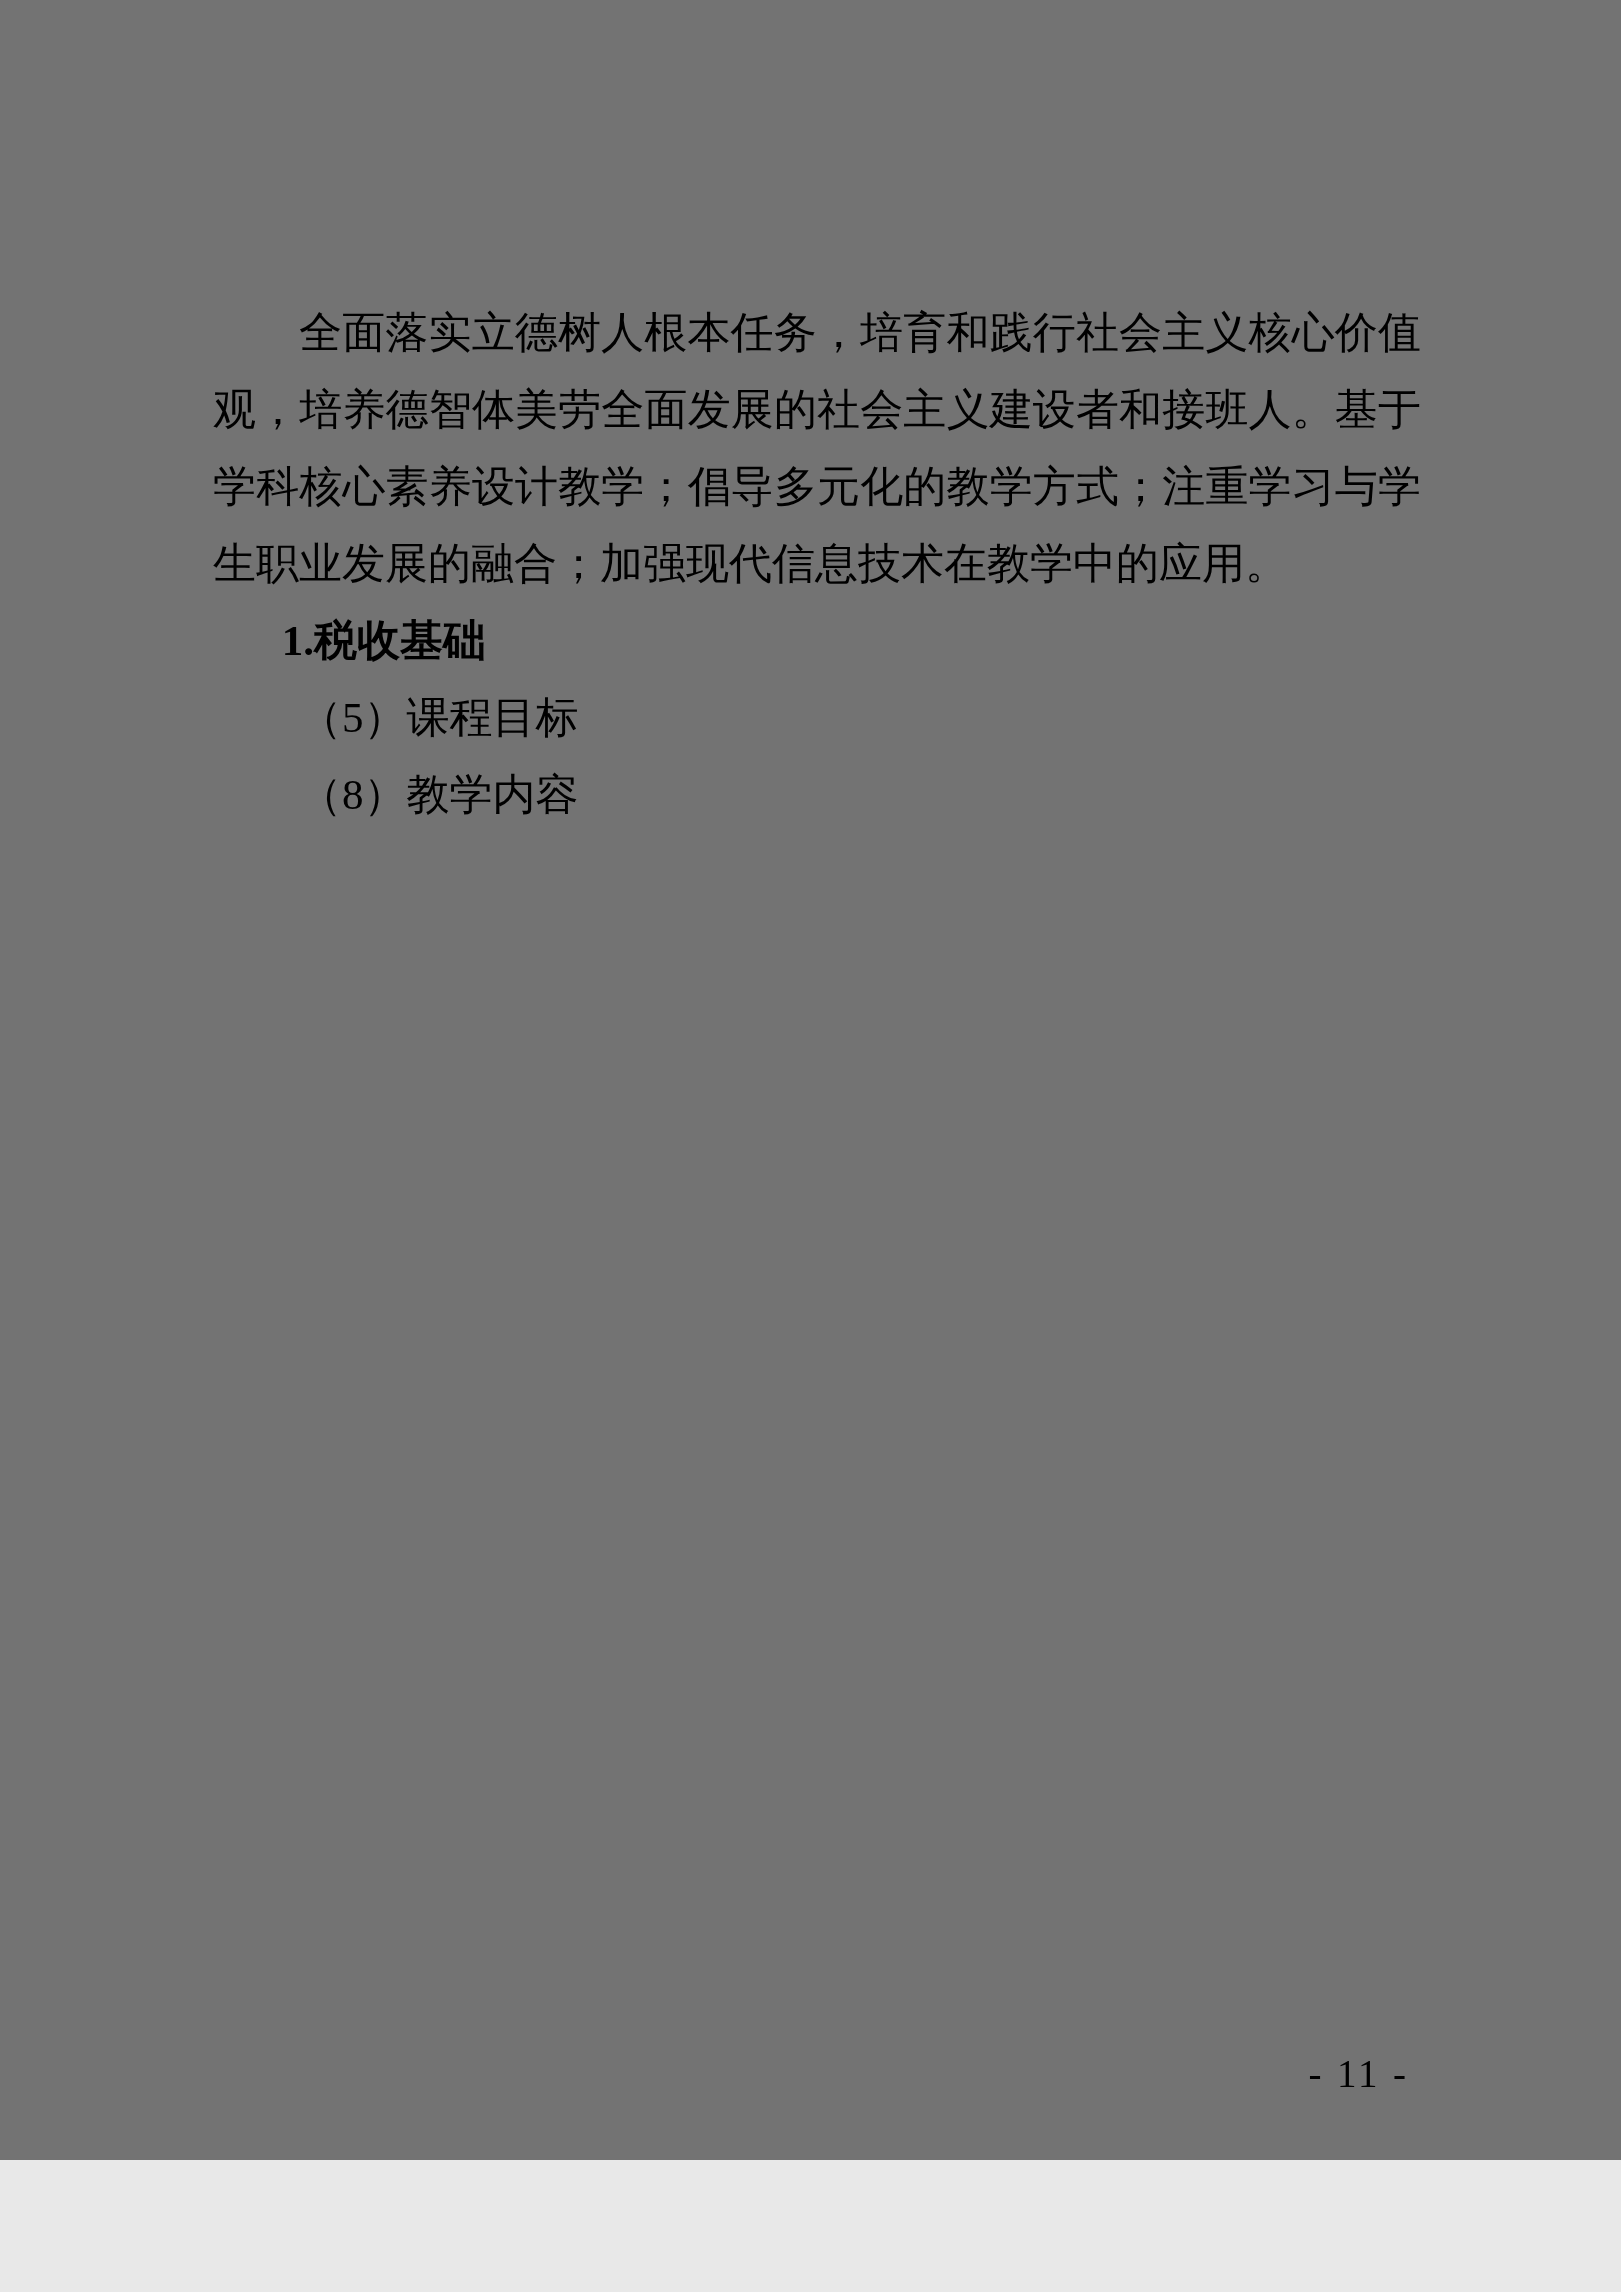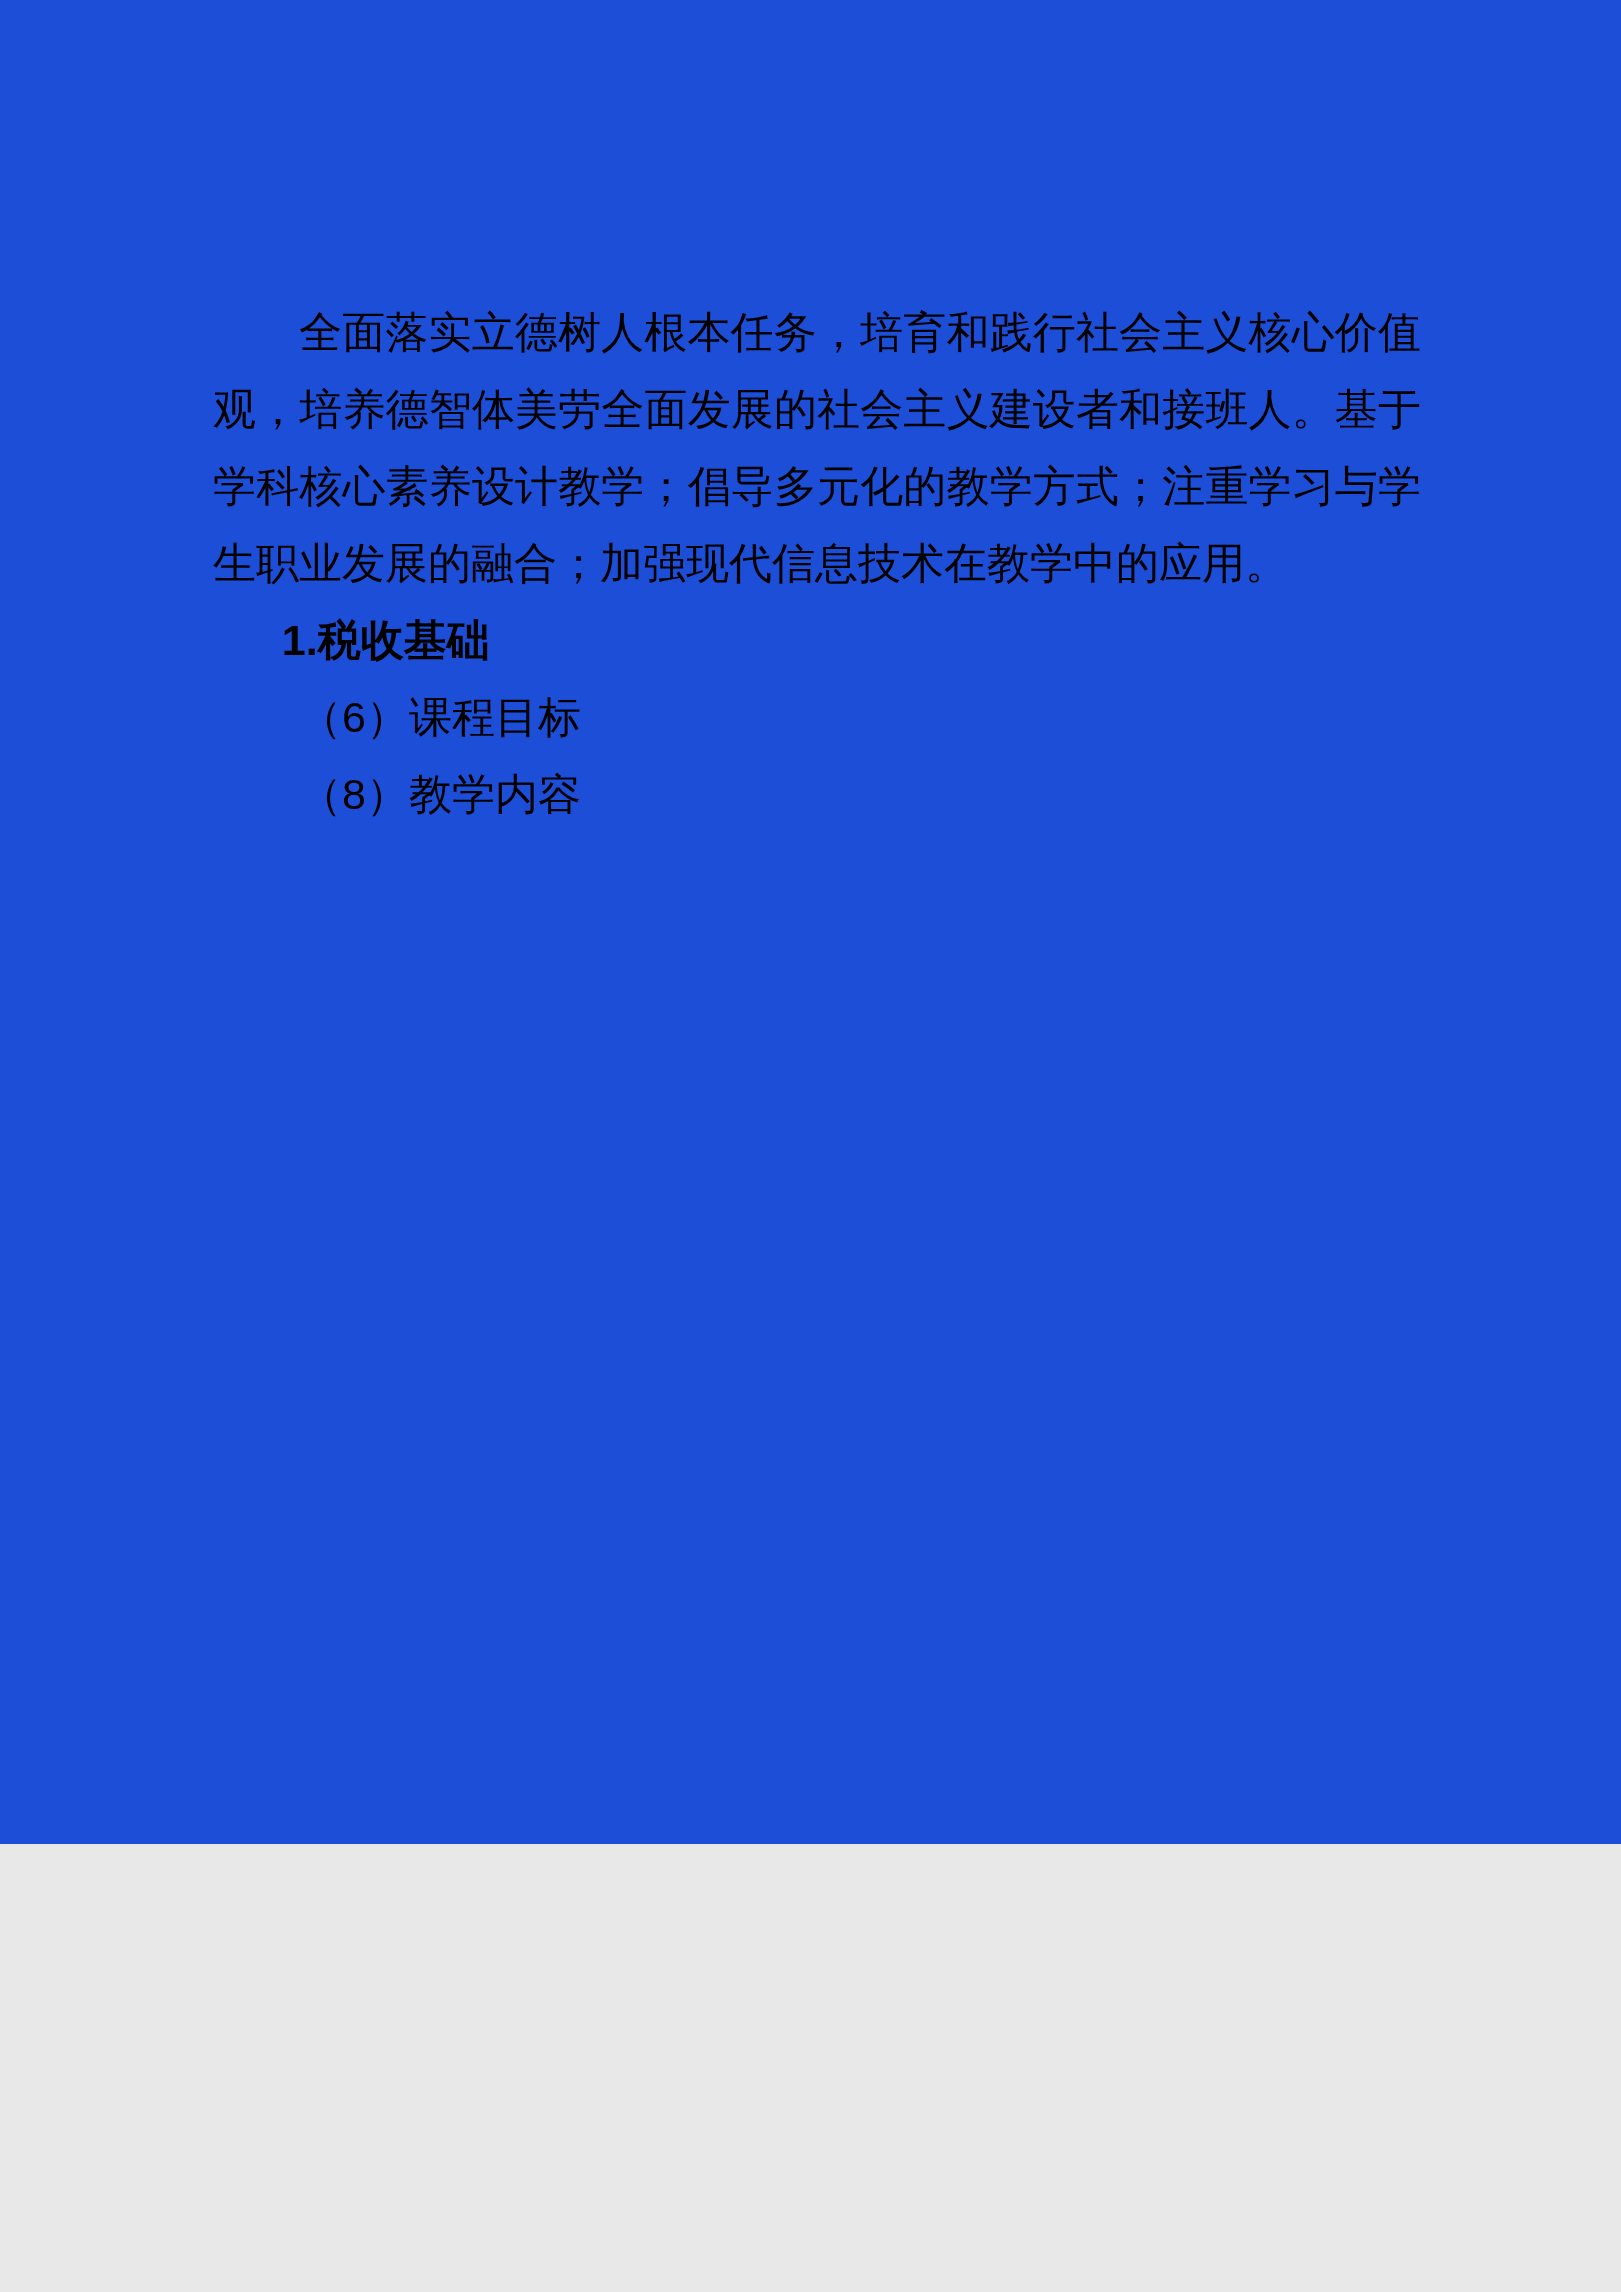--- a/index.html
+++ b/index.html
@@ -3,24 +3,24 @@
 <meta charset="utf-8">
 <style>
   html, body {
     margin: 0;
     padding: 0;
     background: #e8e8e8;
   }
   .page {
     position: relative;
     width: 1621px;
-    height: 1844px;
-    background: #1d4ed8;
+    height: 2160px;
+    background: #737373;
     color: #000000;
-    font-family: Liberation Sans, sans-serif;
+    font-family: Liberation Serif, serif;
     overflow: hidden;
   }
   .text-block {
     position: absolute;
     left: 213px;
     top: 294px;
     width: 1208px;
     font-size: 43px;
     line-height: 77px;
     text-align: justify;
@@ -45,18 +45,18 @@
     margin-left: 8px;
   }
 </style>
 </head>
 <body>
 
 <div class="page">
   <div class="text-block">
     <p class="para">全面落实立德树人根本任务，培育和践行社会主义核心价值观，培养德智体美劳全面发展的社会主义建设者和接班人。基于学科核心素养设计教学；倡导多元化的教学方式；注重学习与学生职业发展的融合；加强现代信息技术在教学中的应用。</p>
     <p class="para heading">1.税收基础</p>
-    <p class="para">（6）课程目标</p>
+    <p class="para">（5）课程目标</p>
     <p class="para">（8）教学内容</p>
   </div>
   <div class="page-number">- 11 -</div>
 </div>
 
 
 </body></html>

